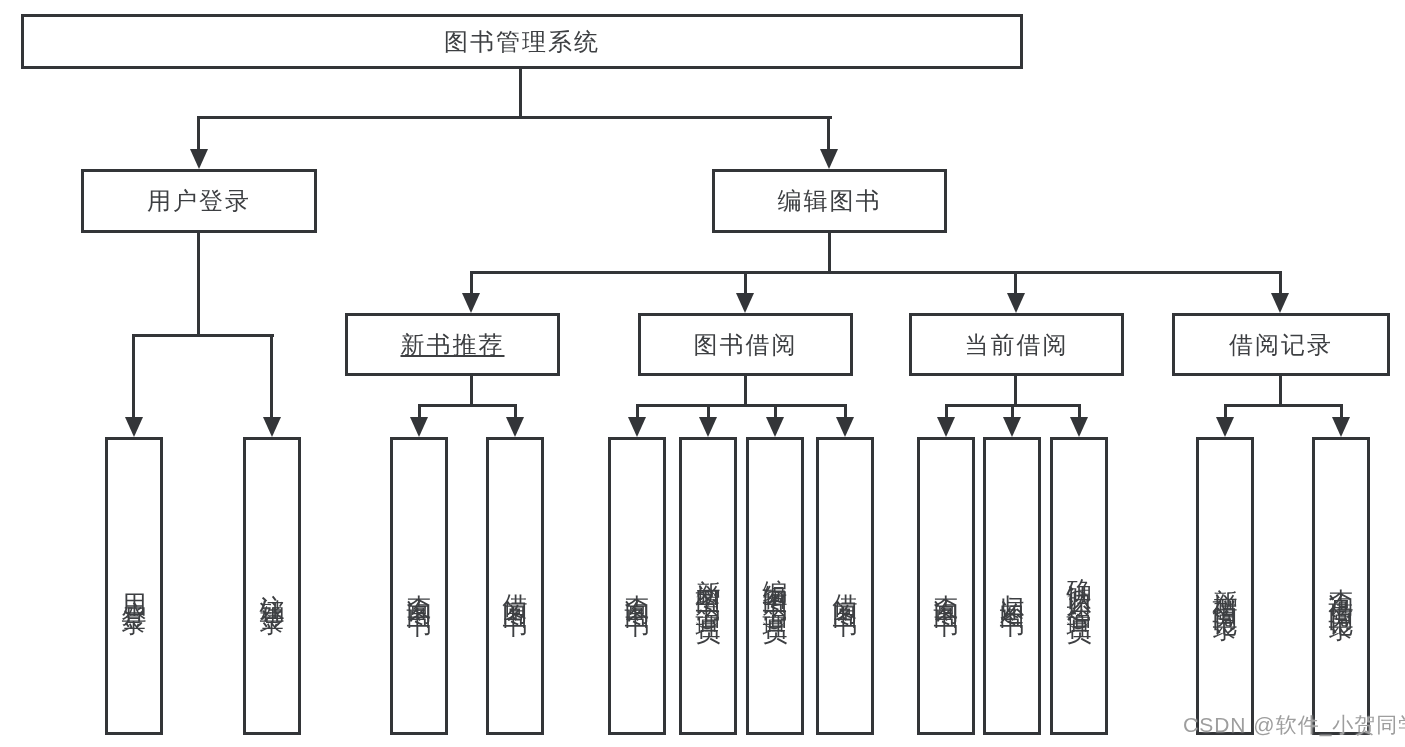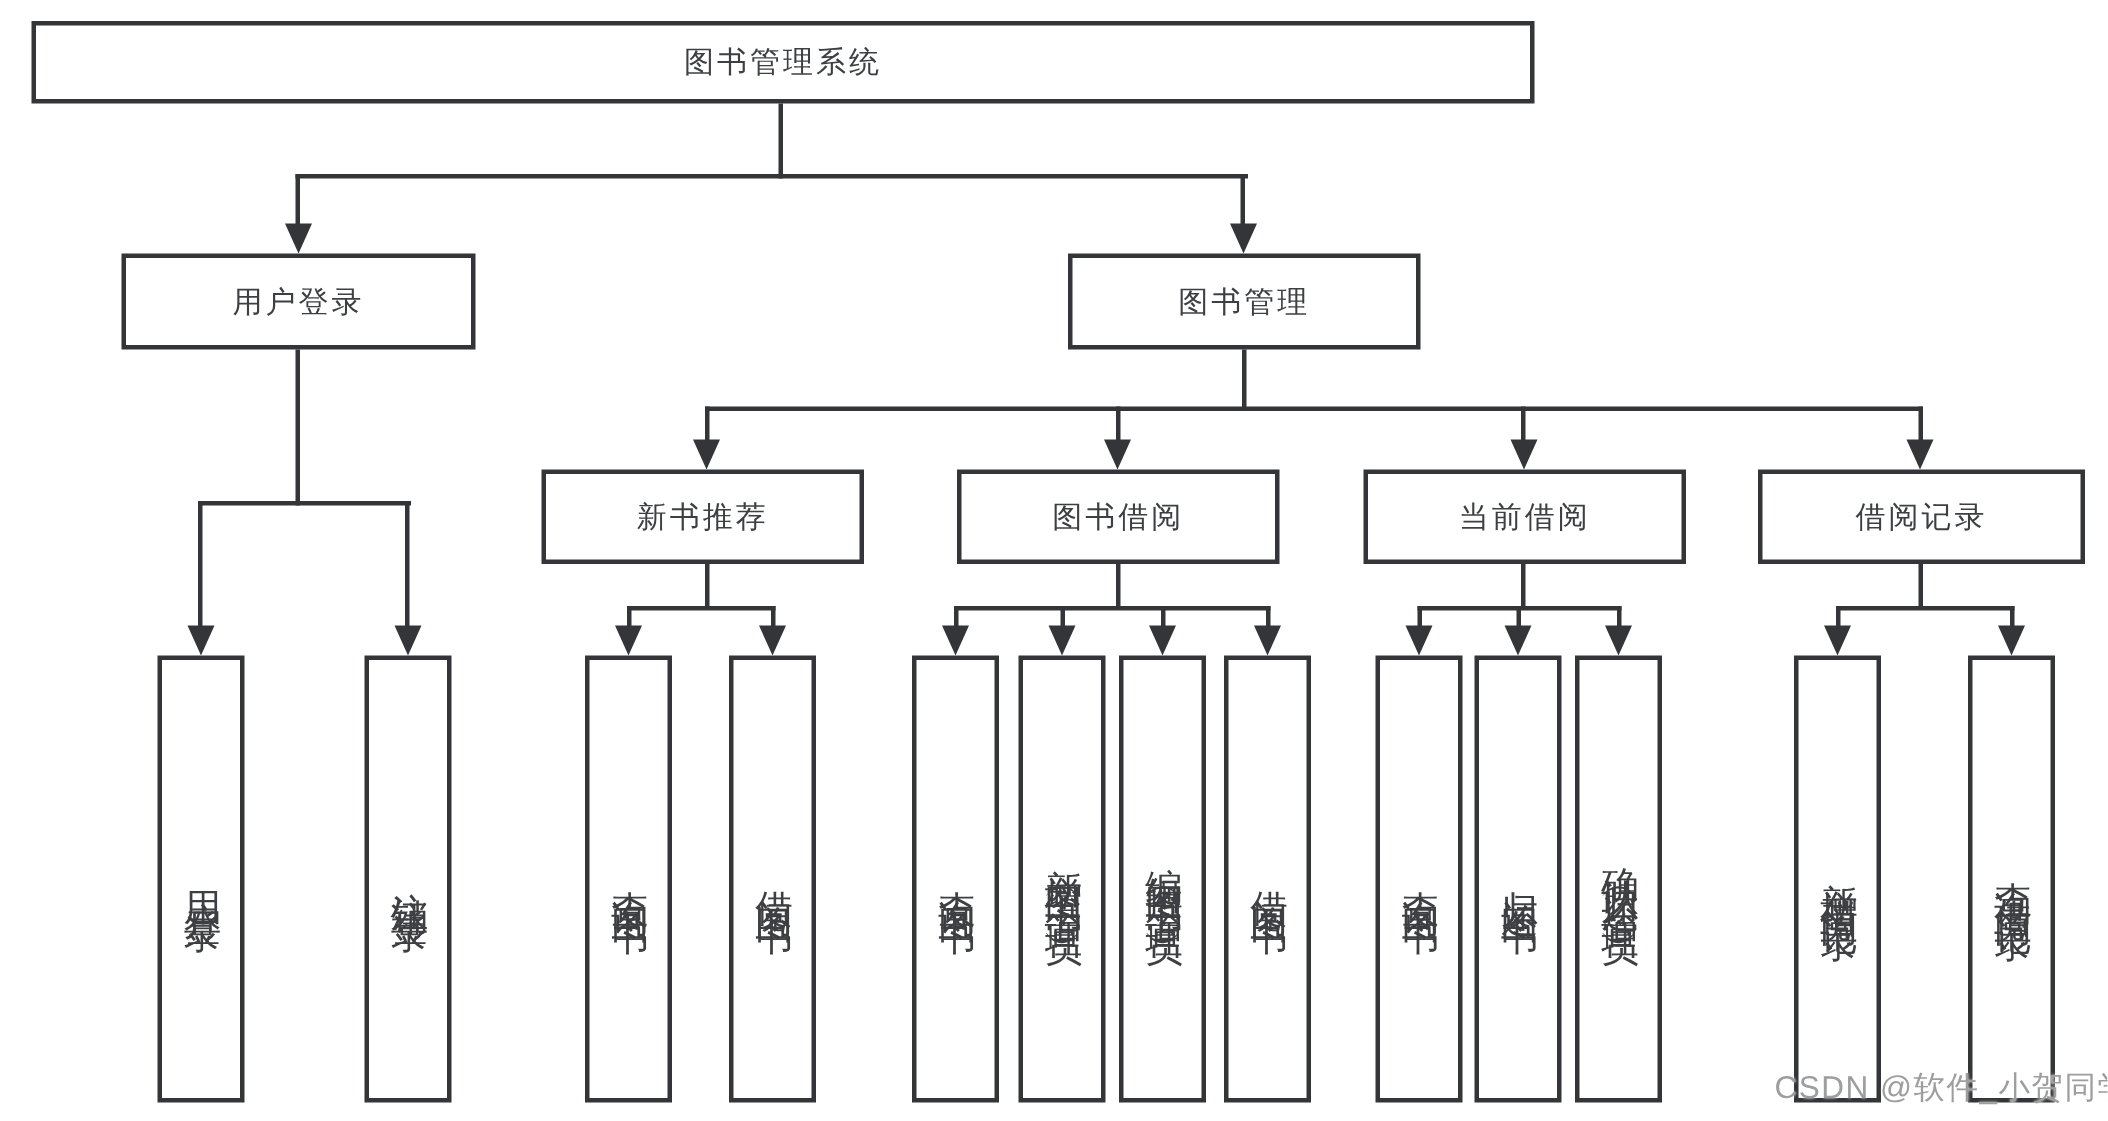--- a/index.html
+++ b/index.html
@@ -18,21 +18,21 @@
     position: absolute;
     box-sizing: border-box;
     border: 3px solid var(--line, #333333);
     background: #ffffff;
     display: flex;
     align-items: center;
     justify-content: center;
     color: var(--text, #3d3f42);
   }
   .hbox {
-    font-size: 20px;
+    font-size: 24px;
     letter-spacing: 2px;
     white-space: nowrap;
   }
   .vbox {
     writing-mode: vertical-rl;
     text-orientation: mixed;
     font-size: 25px;
     letter-spacing: 6px;
     line-height: 1;
   }
@@ -74,41 +74,41 @@
   <div class="box hbox" style="left:21px; top:14px; width:1002px; height:55px;">图书管理系统</div>
 
   <div class="vline" style="left:519px; top:69px; height:50px;"></div>
   <div class="hline" style="left:197px; top:116px; width:635px;"></div>
   <div class="vline" style="left:197px; top:116px; height:35px;"></div>
   <div class="arrow" style="left:190px; top:149px;"></div>
   <div class="vline" style="left:827px; top:116px; height:35px;"></div>
   <div class="arrow" style="left:820px; top:149px;"></div>
 
   <div class="box hbox" style="left:81px; top:169px; width:236px; height:64px;">用户登录</div>
-  <div class="box hbox" style="left:712px; top:169px; width:235px; height:64px;">图书管理</div>
+  <div class="box hbox" style="left:712px; top:169px; width:235px; height:64px;">编辑图书</div>
 
   <div class="vline" style="left:197px; top:233px; height:104px;"></div>
   <div class="hline" style="left:132px; top:334px; width:142px;"></div>
   <div class="vline" style="left:132px; top:334px; height:85px;"></div>
   <div class="arrow" style="left:125px; top:417px;"></div>
   <div class="vline" style="left:270px; top:334px; height:85px;"></div>
   <div class="arrow" style="left:263px; top:417px;"></div>
 
   <div class="vline" style="left:828px; top:233px; height:41px;"></div>
   <div class="hline" style="left:470px; top:271px; width:812px;"></div>
   <div class="vline" style="left:470px; top:271px; height:24px;"></div>
   <div class="arrow" style="left:462px; top:293px;"></div>
   <div class="vline" style="left:744px; top:271px; height:24px;"></div>
   <div class="arrow" style="left:736px; top:293px;"></div>
   <div class="vline" style="left:1014px; top:271px; height:24px;"></div>
   <div class="arrow" style="left:1007px; top:293px;"></div>
   <div class="vline" style="left:1279px; top:271px; height:24px;"></div>
   <div class="arrow" style="left:1271px; top:293px;"></div>
 
-  <div class="box hbox" style="left:361px; top:313px; width:215px; height:63px;">新书推荐</div>
+  <div class="box hbox" style="left:345px; top:313px; width:215px; height:63px;text-decoration:underline;">新书推荐</div>
   <div class="box hbox" style="left:638px; top:313px; width:215px; height:63px;">图书借阅</div>
   <div class="box hbox" style="left:1172px; top:313px; width:218px; height:63px;">借阅记录</div>
   <div class="box hbox" style="left:909px; top:313px; width:215px; height:63px;">当前借阅</div>
 
   <div class="vline" style="left:470px; top:376px; height:30px;"></div>
   <div class="hline" style="left:418px; top:404px; width:99px;"></div>
   <div class="vline" style="left:418px; top:404px; height:15px;"></div>
   <div class="arrow" style="left:410px; top:417px;"></div>
   <div class="vline" style="left:514px; top:404px; height:15px;"></div>
   <div class="arrow" style="left:506px; top:417px;"></div>

